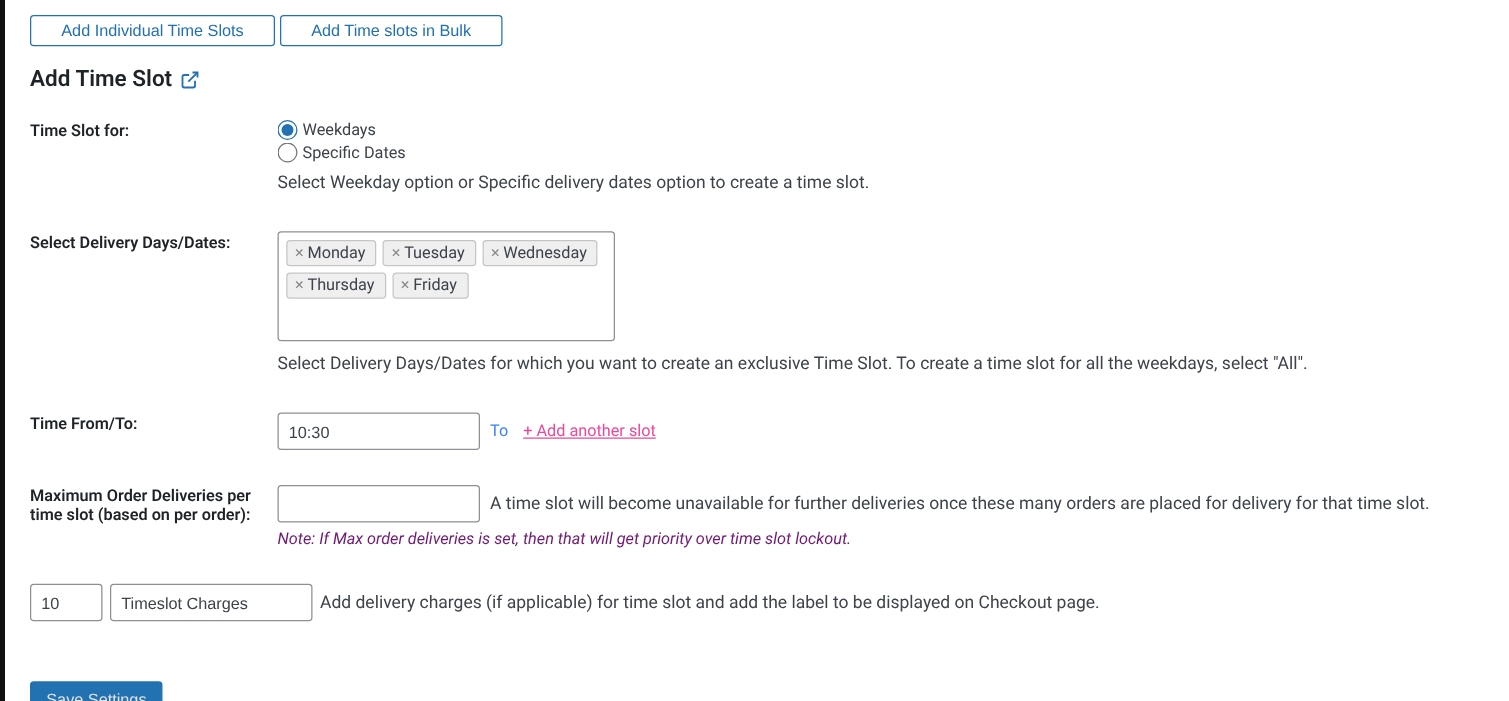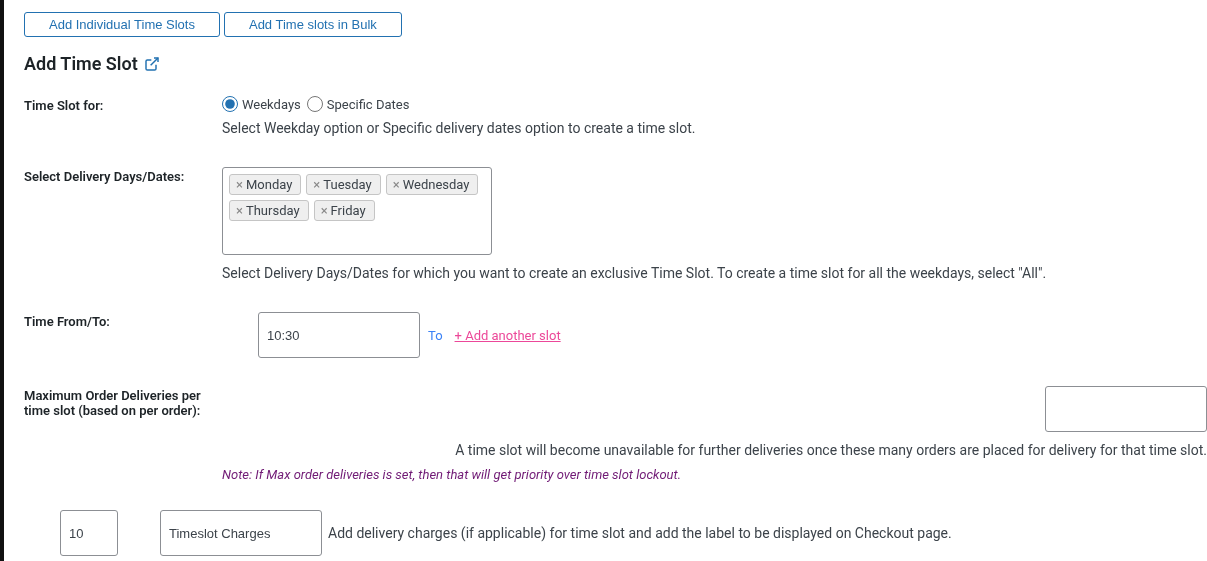--- a/index.html
+++ b/index.html
@@ -60,20 +60,21 @@
       padding-top: 2px;
     }
     .form-control {
       flex: 1;
     }
     .radio-row {
       display: flex;
       align-items: flex-start;
       gap: 2px;
       margin-bottom: 6px;
+      flex-direction: column;
     }
     .radio-wrapper {
       display: flex;
       align-items: center;
       gap: 4px;
       margin-right: 4px;
     }
     input[type="radio"] {
       width: 16px;
       height: 16px;
@@ -124,23 +125,22 @@
       display: flex;
       align-items: center;
       gap: 8px;
     }
     input[type="text"] {
       border: 1px solid #8c8f94;
       border-radius: 3px;
       padding: 4px 8px;
       font-size: 13px;
       color: #3c434a;
-      height: 46px;
-      background: #fff;
-      margin-left: 36px;
+      height: 30px;
+      background: #fff;
     }
     .time-input {
       width: 162px;
     }
     .to-label {
       font-size: 13px;
       color: #3b82f6;
       text-align: right;
     }
     .add-link {
@@ -148,24 +148,23 @@
       text-decoration: underline;
       font-size: 13px;
       cursor: pointer;
       margin-left: 4px;
     }
     .max-input {
       width: 162px;
     }
     .max-row {
       display: flex;
-      align-items: flex-end;
+      align-items: center;
       gap: 8px;
       margin-bottom: 6px;
-      flex-direction: column;
     }
     .italic-note {
       font-style: italic;
       font-size: 13px;
       color: #701a75;
     }
     .charges-input {
       width: 58px;
     }
     .charge-label-input {

